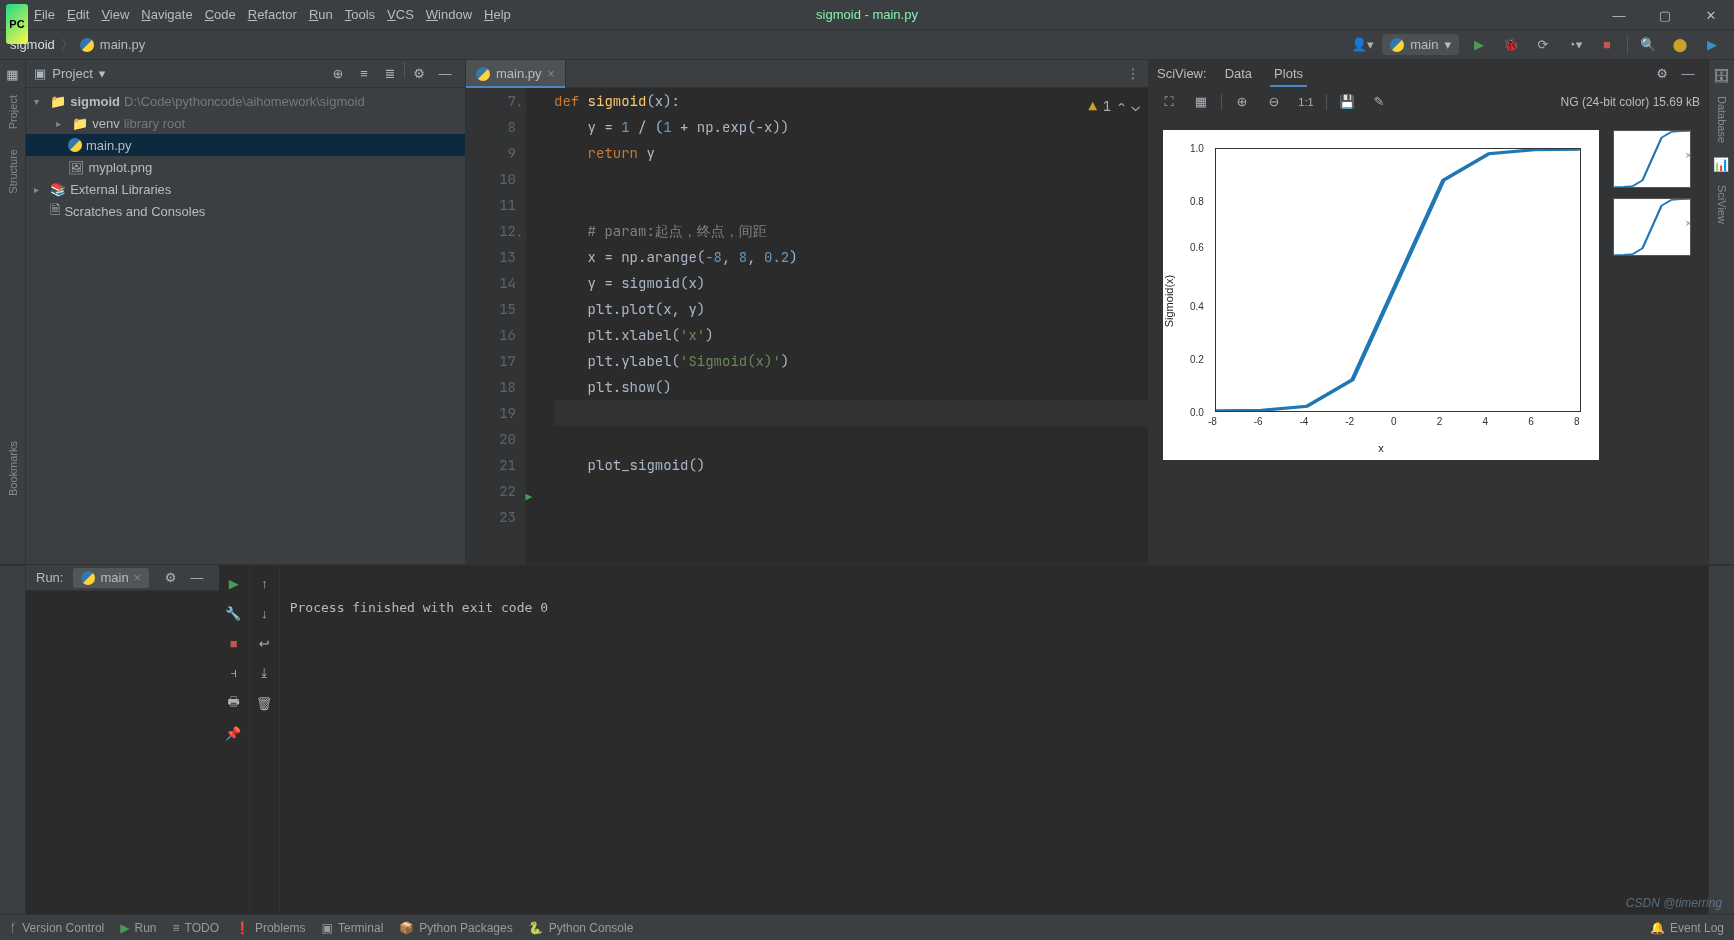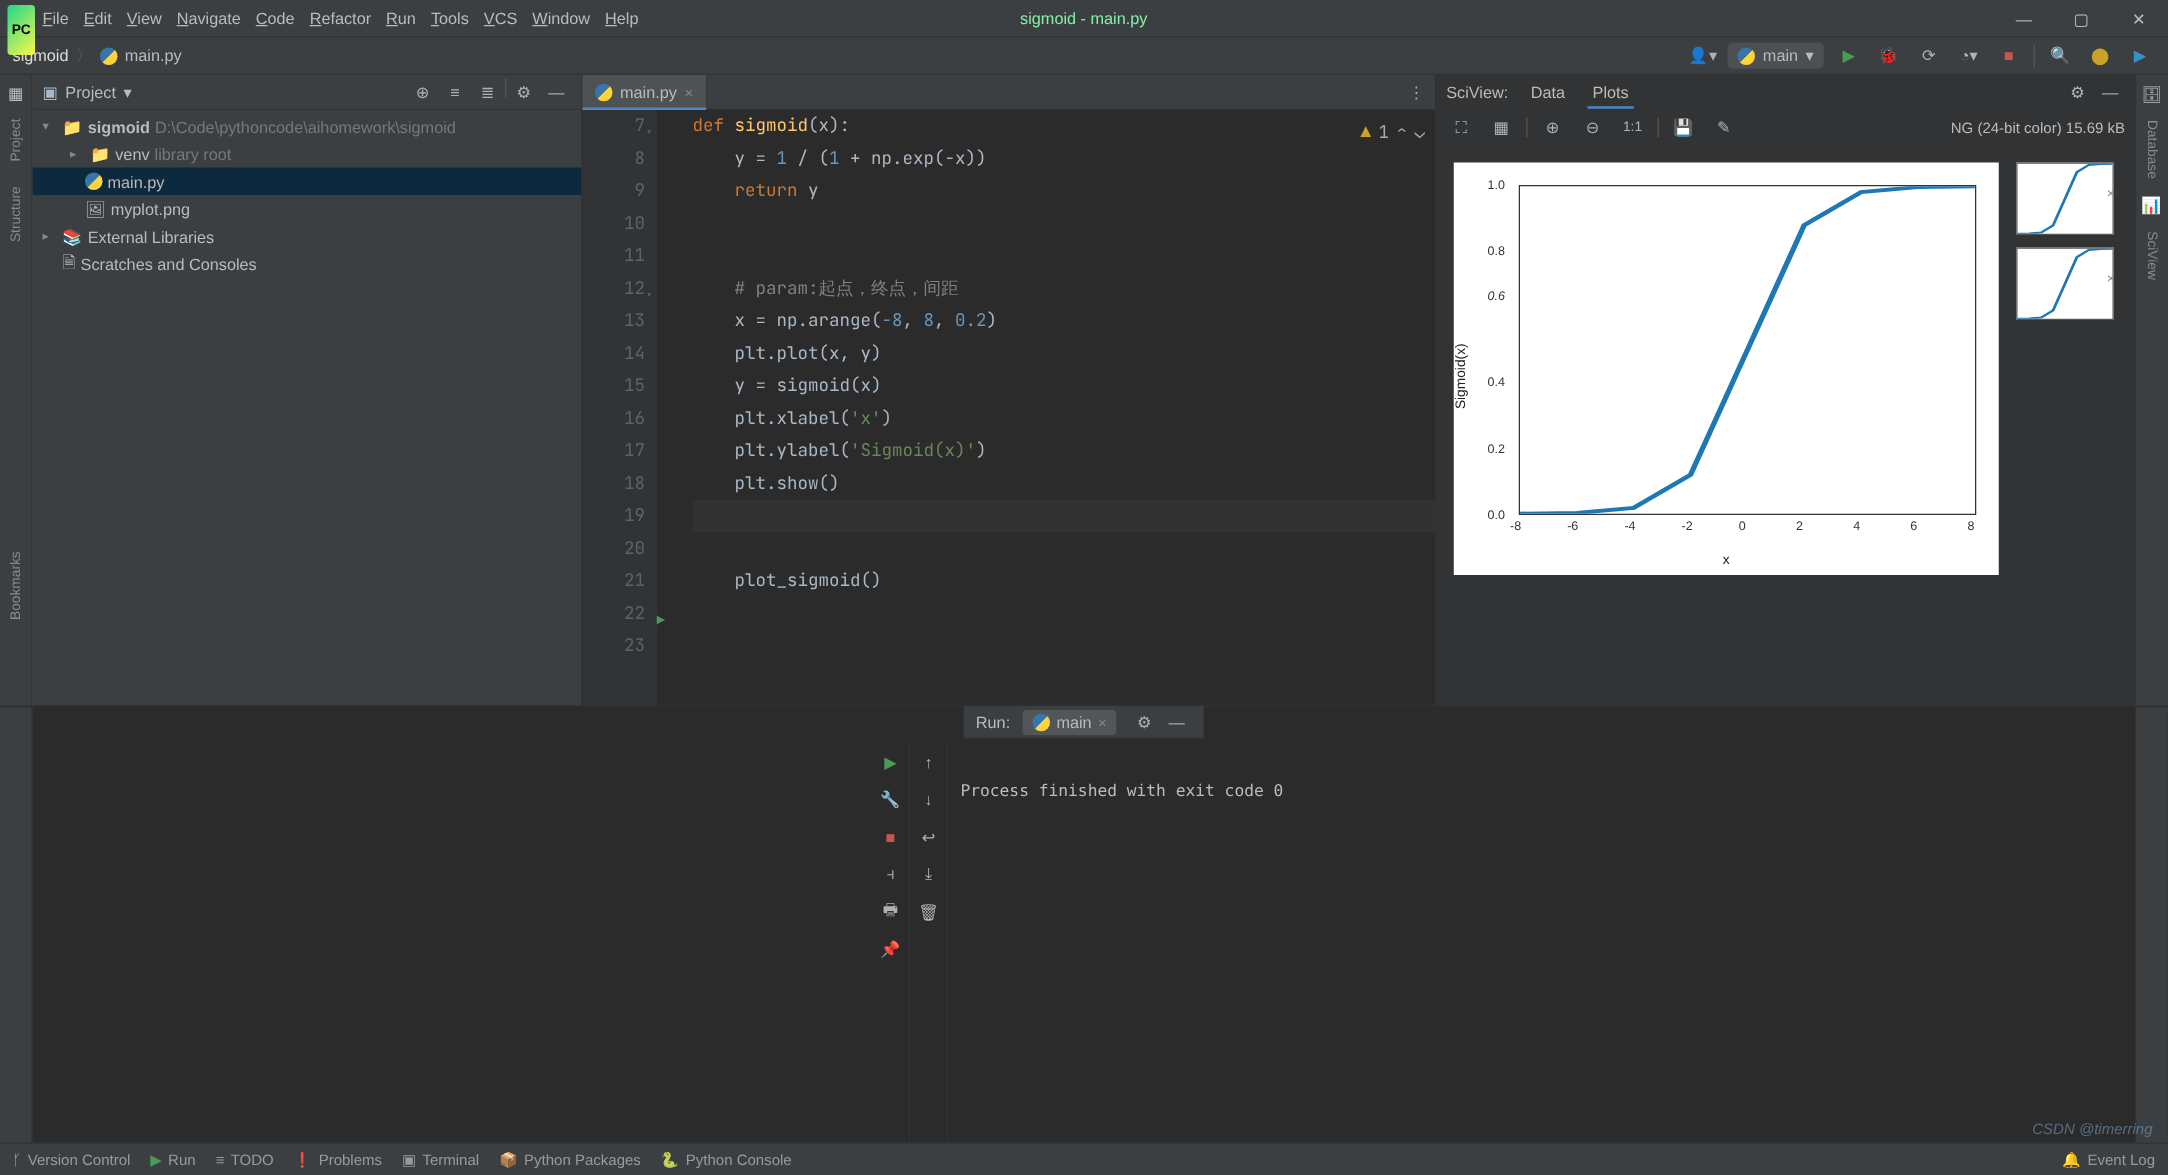--- a/index.html
+++ b/index.html
@@ -93,21 +93,21 @@
 svg.curve { position:absolute; left:0; top:0; width:100%; height:100%; }
 .xlabel { position:absolute; left:50%; bottom:6px; transform:translateX(-50%); font-size:11px; color:#222; }
 .ylabel { position:absolute; left:6px; top:50%; transform:translateX(-50%) rotate(-90deg); transform-origin:center; font-size:11px; color:#222; }
 .tick { position:absolute; font-size:10px; color:#333; }
 .thumb-col { width:82px; display:flex; flex-direction:column; gap:10px; margin-left:14px; }
 .thumb { width:78px; height:58px; background:#fff; border:1px solid #555; position:relative; }
 .thumb svg { width:100%; height:100%; }
 .thumb .x-close { position:absolute; right:-2px; top:18px; color:#888; font-size:11px; }
 
 .bottom-pane { height:350px; display:flex; background:#2b2b2b; border-top:1px solid #323232; min-height:0; }
-.bottom-main { flex:1; display:flex; flex-direction:column;align-items:center; }
+.bottom-main { flex:1; display:flex; flex-direction:row; }
 .run-header { height:26px; display:flex; align-items:center; gap:10px; padding:0 10px; border-bottom:1px solid #323232; background:#3c3f41; }
 .run-header .tab { background:#515658; border:none; padding:0 8px; height:20px; border-radius:3px; display:flex; align-items:center; gap:5px; }
 .run-header .tools { margin-left:auto; display:flex; gap:2px; }
 .run-body { flex:1; display:flex; }
 .run-tool-col { width:30px; display:flex; flex-direction:column; align-items:center; gap:6px; padding-top:6px; }
 .run-tool-col2 { width:30px; display:flex; flex-direction:column; align-items:center; gap:6px; padding-top:6px; border-left:1px solid #323232; }
 .console { flex:1; padding:10px; font-family:"Consolas",monospace; font-size:13px; line-height:22px; color:#bbb; overflow:auto; border-left:1px solid #323232; }
 
 .status-bar { height:26px; background:#3c3f41; border-top:1px solid #323232; display:flex; align-items:center; padding:0 10px; gap:16px; font-size:12px; color:#9a9a9a; }
 .status-bar .item { display:flex; align-items:center; gap:5px; cursor:pointer; }
@@ -272,22 +272,22 @@
           <div class="ln">23</div>
         </div>
       <div class="code" id="code">
           <div class="line"><span class="kw">def</span> <span class="fn">sigmoid</span>(x):</div>
           <div class="line">    y = <span class="num">1</span> / (<span class="num">1</span> + np.exp(-x))</div>
           <div class="line">    <span class="kw">return</span> y</div>
           <div class="line">&nbsp;</div>
           <div class="line">&nbsp;</div>
           <div class="line">    <span class="cmt"># param:起点，终点，间距</span></div>
           <div class="line">    x = np.arange(<span class="num">-8</span>, <span class="num">8</span>, <span class="num">0.2</span>)</div>
+          <div class="line">    y = sigmoid(x)</div>
           <div class="line">    plt.plot(x, y)</div>
-          <div class="line">    y = sigmoid(x)</div>
           <div class="line">    plt.xlabel(<span class="str">'x'</span>)</div>
           <div class="line">    plt.ylabel(<span class="str">'Sigmoid(x)'</span>)</div>
           <div class="line">    plt.show()</div>
           <div class="line caret-line">&nbsp;</div>
           <div class="line">&nbsp;</div>
           <div class="line">    plot_sigmoid()</div>
         </div>
     </div>
   </div>
 
@@ -328,21 +328,21 @@
             <div class="tick" style="left: 83.5px; bottom: -16px;">-4</div>
             <div class="tick" style="left: 129.25px; bottom: -16px;">-2</div>
             <div class="tick" style="left: 175px; bottom: -16px;">0</div>
             <div class="tick" style="left: 220.75px; bottom: -16px;">2</div>
             <div class="tick" style="left: 266.5px; bottom: -16px;">4</div>
             <div class="tick" style="left: 312.25px; bottom: -16px;">6</div>
             <div class="tick" style="left: 358px; bottom: -16px;">8</div>
             <div class="tick" style="left: -26px; top: 258px;">0.0</div>
             <div class="tick" style="left: -26px; top: 205.2px;">0.2</div>
             <div class="tick" style="left: -26px; top: 152.4px;">0.4</div>
-            <div class="tick" style="left: -26px; top: 83px; font-style: italic;">0.6</div>
+            <div class="tick" style="left: -26px; top: 93px;">0.6</div>
             <div class="tick" style="left: -26px; top: 46.8px;">0.8</div>
             <div class="tick" style="left: -26px; top: -6px; text-align: right;">1.0</div>
           </div>
       </div>
       <div class="thumb-col">
         <div class="thumb">
           <svg viewBox="0 0 100 100" preserveAspectRatio="none">
               <path id="t1" fill="none" stroke="#1f77b4" stroke-width="3" d="M0.00 99.97 L12.50 99.75 L25.00 98.20 L37.50 88.10 L50.00 50.00 L62.50 11.90 L75.00 1.80 L87.50 0.25 L100.00 0.03 "></path>
             </svg>
           <span class="x-close">×</span>

